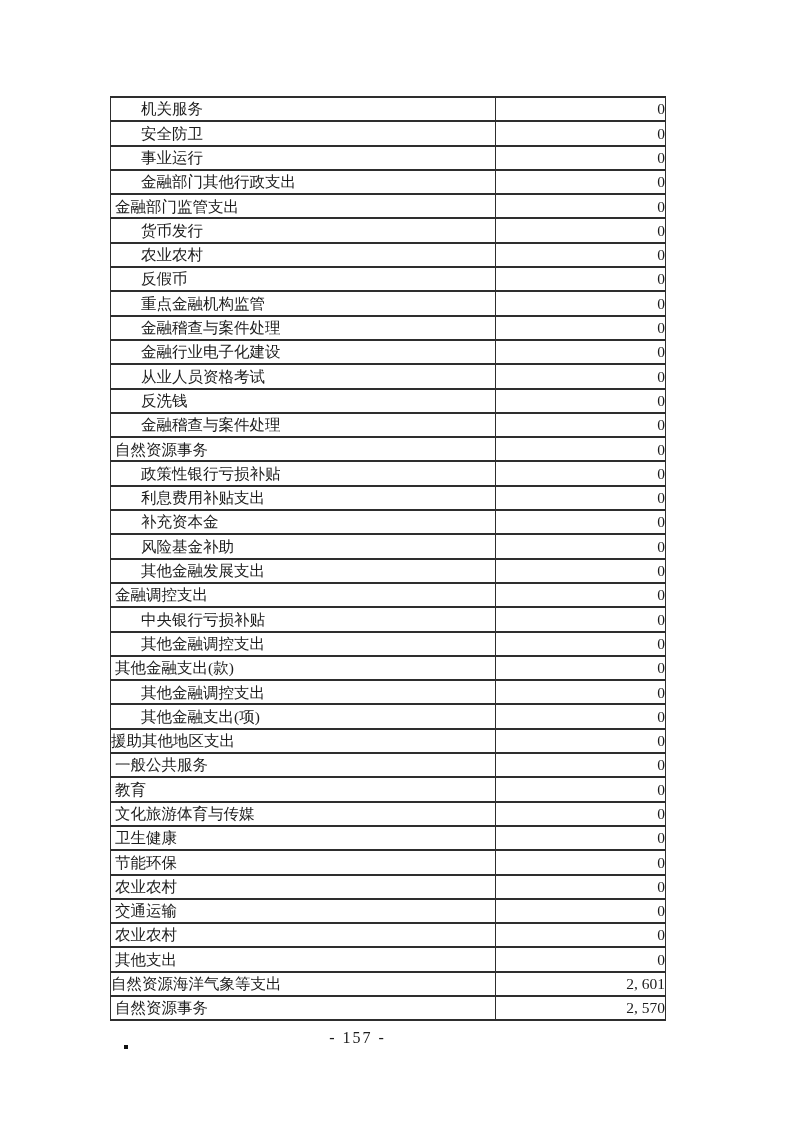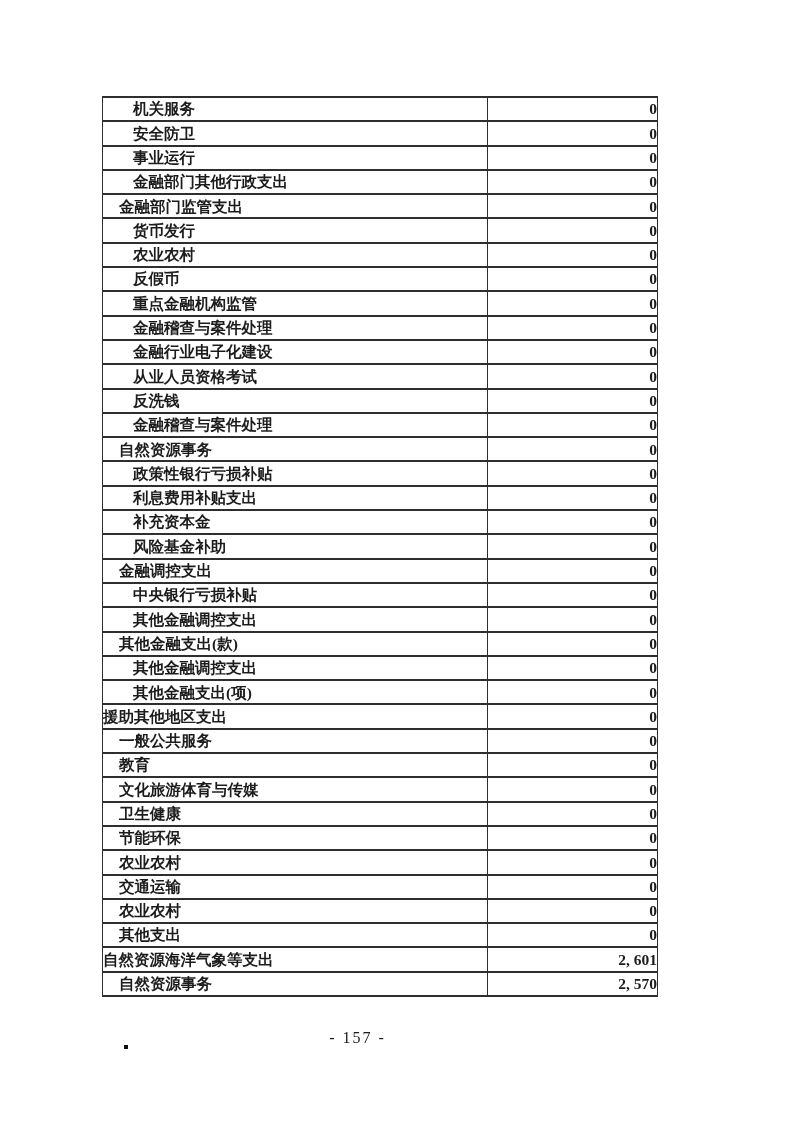--- a/index.html
+++ b/index.html
@@ -15,41 +15,40 @@
   }
   .page {
     position: relative;
     width: 793px;
     height: 1122px;
     background: #ffffff;
     overflow: hidden;
   }
   table.budget {
     position: absolute;
-    left: 102px;
+    left: 110px;
     top: 96px;
     width: 555px;
     border-collapse: collapse;
     table-layout: fixed;
-    font-weight: bold;
   }
   table.budget td {
     border-style: solid;
     border-color: #2e2e2e;
     border-width: 2px 1.5px;
     height: 22.3px;
     font-size: 15.5px;
     line-height: 1;
     padding: 0;
     vertical-align: middle;
     overflow: hidden;
     white-space: nowrap;
   }
   td.name { padding-left: 3px; }
-  td.name.indent-1 { padding-left: 16px; }
+  td.name.indent-1 { padding-left: 4px; }
   td.name.indent-2 { padding-left: 30px; }
   td.amount {
     text-align: right;
     padding-right: 5px;
   }
   col.name-col { width: 385px; }
   col.amount-col { width: 170px; }
   .footer {
     position: absolute;
     top: 1029px;
@@ -150,20 +149,24 @@
     </tr>
         <tr>
       <td class="name indent-2">补充资本金</td>
       <td class="amount">0</td>
     </tr>
         <tr>
       <td class="name indent-2">风险基金补助</td>
       <td class="amount">0</td>
     </tr>
         <tr>
+      <td class="name indent-2">其他金融发展支出</td>
+      <td class="amount">0</td>
+    </tr>
+        <tr>
       <td class="name indent-1">金融调控支出</td>
       <td class="amount">0</td>
     </tr>
         <tr>
       <td class="name indent-2">中央银行亏损补贴</td>
       <td class="amount">0</td>
     </tr>
         <tr>
       <td class="name indent-2">其他金融调控支出</td>
       <td class="amount">0</td>

